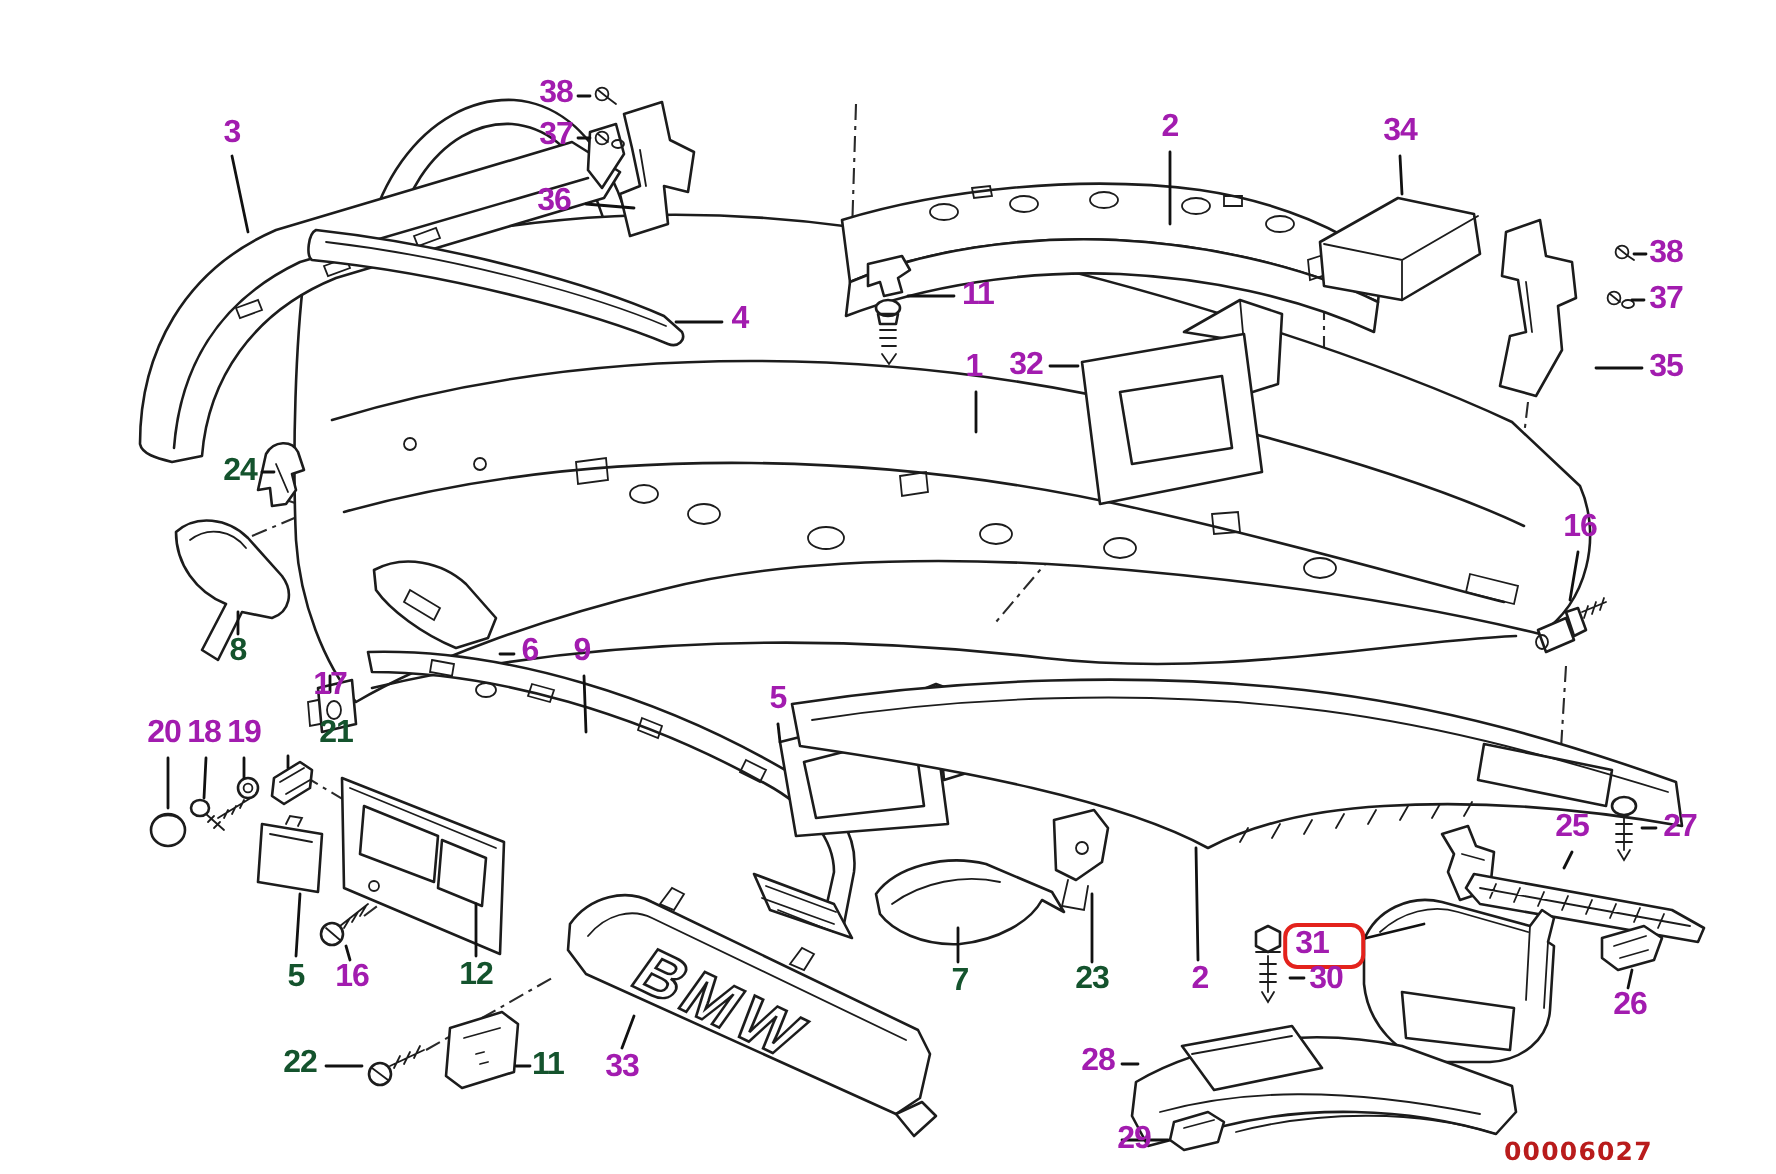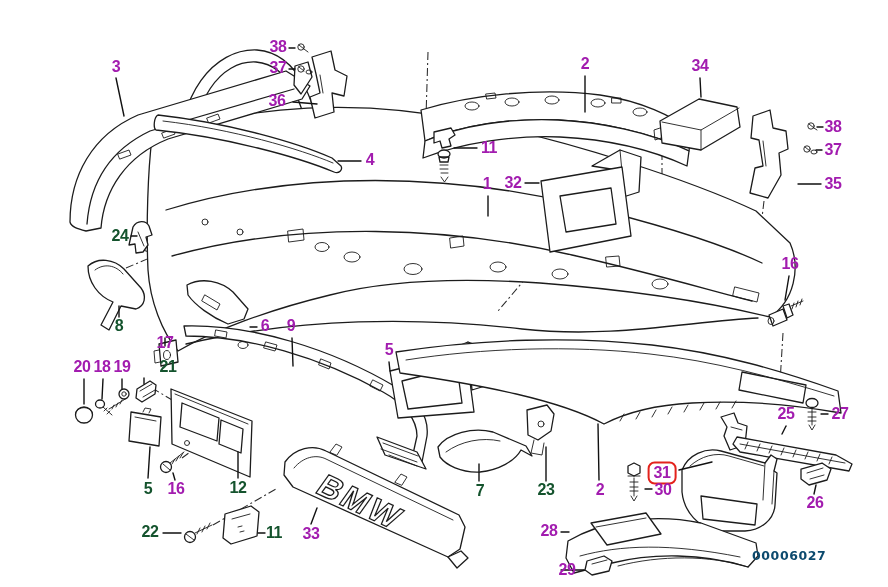--- a/index.html
+++ b/index.html
@@ -4,23 +4,23 @@
 <style>
   html,body{margin:0;padding:0;background:#fff;}
   .stage{position:relative;width:888px;height:587px;background:#ffffff;overflow:hidden;
          font-family:"Liberation Sans",sans-serif;}
   .stage svg{position:absolute;left:0;top:0;}
   #labels{position:absolute;left:0;top:0;width:888px;height:587px;pointer-events:none;}
   .part-label{position:absolute;transform:translate(-50%,-50%);
       font:bold 16px "Liberation Sans",sans-serif;color:#a21caf;letter-spacing:-0.5px;
       line-height:1;pointer-events:auto;cursor:default;white-space:nowrap;}
   .part-label.gray{color:#14532d;}
-  .part-label.hl{border:2.5px solid #e3221c;border-radius:7px;padding:1px 4px 2px 4px;background:#fff;}
-  .diagram-code{position:absolute;left:752px;top:548px;
-      font:bold 12.5px "DejaVu Sans",sans-serif;color:#0c4a6e;letter-spacing:0.6px;}
+  .part-label.hl{border:2.5px solid #e3221c;border-radius:7px;padding:1px 16px 2px 4px;background:#fff;}
+  .diagram-code{position:absolute;left:752px;top:568px;
+      font:bold 12.5px "DejaVu Sans",sans-serif;color:#b91c1c;letter-spacing:0.6px;}
   path,ellipse,circle,rect,line{vector-effect:non-scaling-stroke;}
   .ln{fill:none;stroke:#1c1c1c;stroke-width:1.3;stroke-linejoin:round;stroke-linecap:round;}
   .fw{fill:#ffffff;stroke:#1c1c1c;stroke-width:1.3;stroke-linejoin:round;}
   .thin{fill:none;stroke:#1c1c1c;stroke-width:0.9;stroke-linecap:round;}
   .dd{fill:none;stroke:#2a2a2a;stroke-width:1.05;stroke-dasharray:8 3 2 3;}
   .ldr{fill:none;stroke:#111;stroke-width:1.4;stroke-linecap:round;}
 </style>
 </head>
 <body>
 

